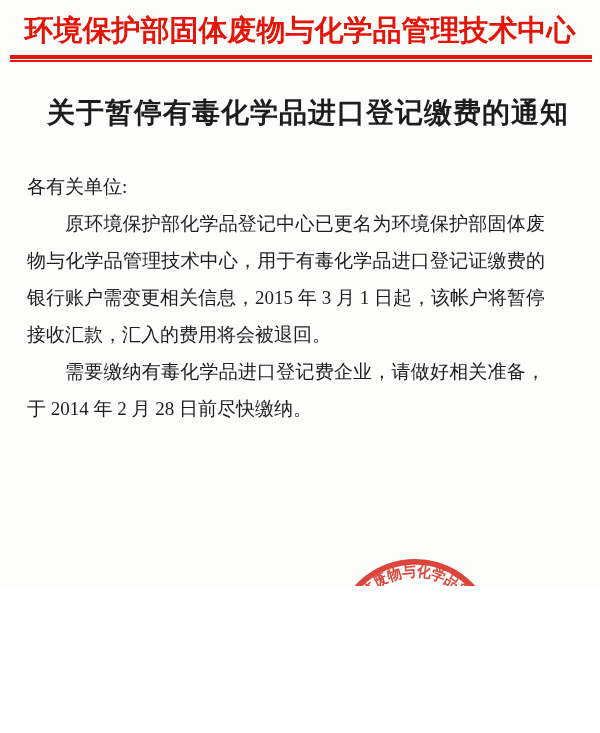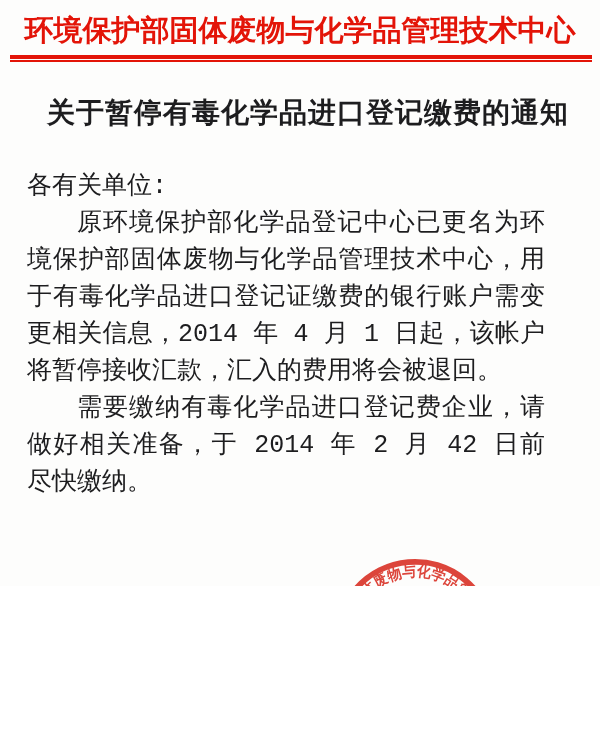--- a/index.html
+++ b/index.html
@@ -29,22 +29,22 @@
   .rule-thin{height:2px;background:var(--header-red);margin-top:1.5px;}
   .title{
     position:absolute;top:94px;left:0;width:100%;margin:0;
     text-align:center;
     font-size:28px;font-weight:bold;letter-spacing:1px;
     white-space:nowrap;
     padding-left:8px;
   }
   .body-text{
     position:absolute;top:168px;left:27px;width:518px;
-    font-size:25px;line-height:37px;
-    text-align:justify;text-justify:inter-ideograph;font-family:Liberation Mono, monospace;
+    font-size:19px;line-height:37px;
+    text-align:justify;text-justify:inter-ideograph;
   }
   .body-text p{margin:0;}
   .para{text-indent:2em;}
   .signature{
     position:absolute;top:596px;left:282px;width:270px;
     text-align:center;
     font-size:26px;line-height:38px;
     white-space:nowrap;
   }
   .seal{
@@ -71,22 +71,22 @@
     <div class="rule">
       <div class="rule-thick"></div>
       <div class="rule-thin"></div>
     </div>
   </header>
 
   <h1 class="title">关于暂停有毒化学品进口登记缴费的通知</h1>
 
   <main class="body-text">
     <p class="salutation">各有关单位:</p>
-    <p class="para">原环境保护部化学品登记中心已更名为环境保护部固体废物与化学品管理技术中心，用于有毒化学品进口登记证缴费的银行账户需变更相关信息，2014 年 4 月 1 日起，该帐户将暂停接收汇款，汇入的费用将会被退回。</p>
-    <p class="para">需要缴纳有毒化学品进口登记费企业，请做好相关准备，于 2014 年 2 月 42 日前尽快缴纳。</p>
+    <p class="para">原环境保护部化学品登记中心已更名为环境保护部固体废物与化学品管理技术中心，用于有毒化学品进口登记证缴费的银行账户需变更相关信息，2015 年 3 月 1 日起，该帐户将暂停接收汇款，汇入的费用将会被退回。</p>
+    <p class="para">需要缴纳有毒化学品进口登记费企业，请做好相关准备，于 2014 年 2 月 28 日前尽快缴纳。</p>
   </main>
 
   <div class="signature">
     <div>环境保护部固体废物与化学品</div>
     <div>管理技术中心</div>
     <div>2014 年 2 月 19 日</div>
   </div>
 
   <svg class="seal" viewBox="0 0 200 200" aria-hidden="true">
     <defs>

